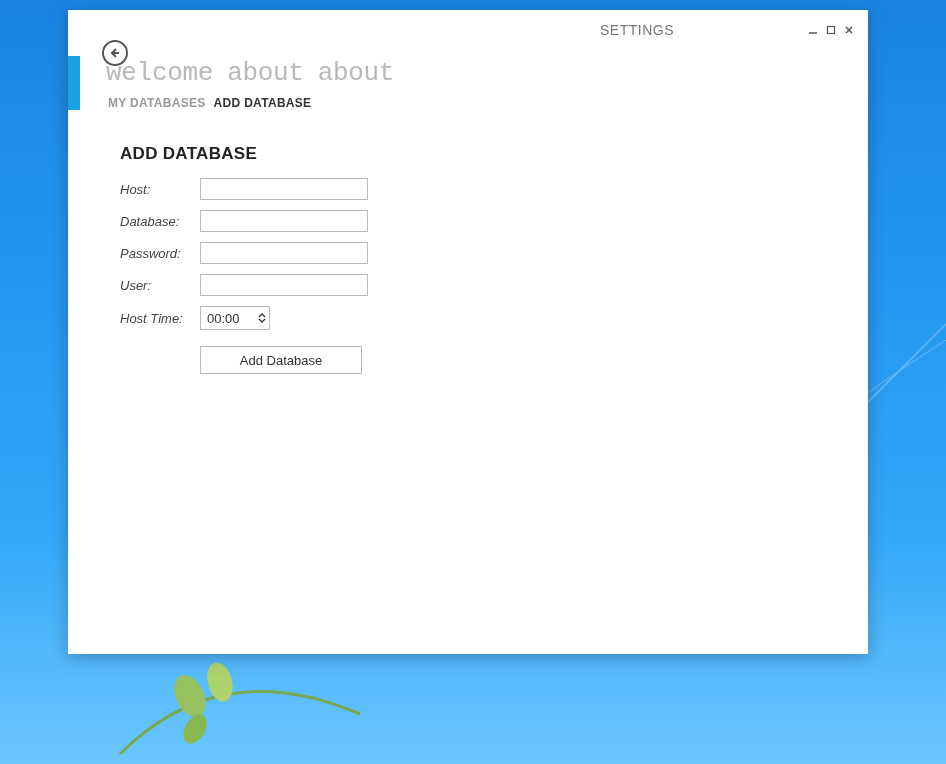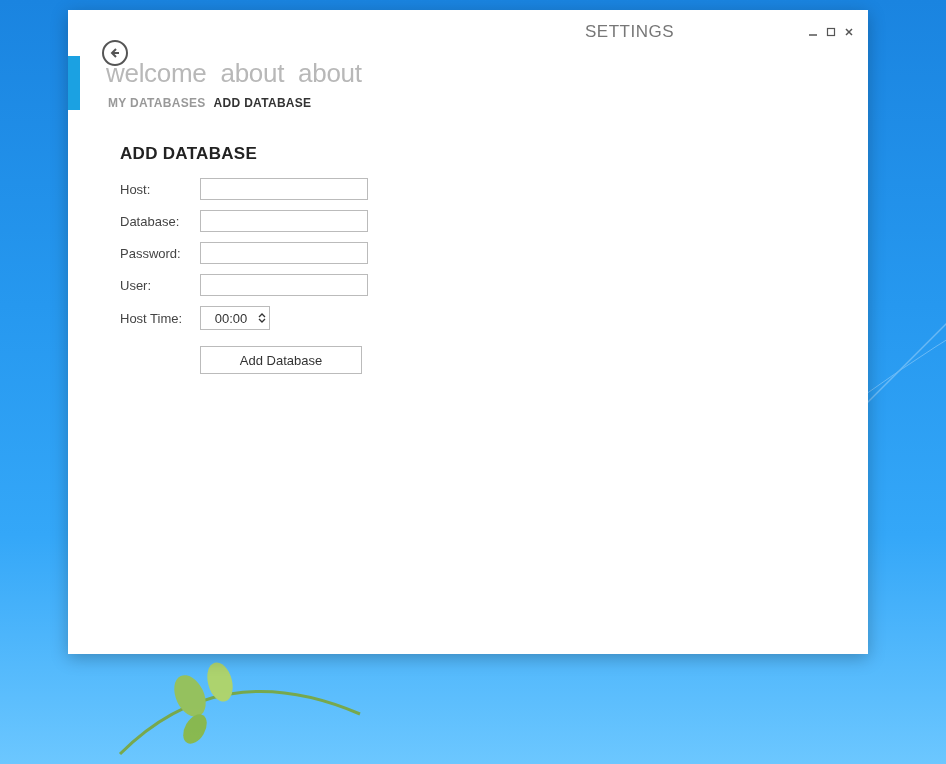--- a/index.html
+++ b/index.html
@@ -55,21 +55,21 @@
 
   .titlebar {
     position: absolute;
     top: 12px;
     right: 10px;
     display: flex;
     align-items: center;
     gap: 0;
   }
   .settings-link {
-    font-size: 17px;
+    font-size: 14px;
     letter-spacing: 0.5px;
     color: #777;
     margin-right: 130px;
     cursor: pointer;
   }
   .win-btn {
     width: 18px;
     height: 14px;
     display: flex;
     align-items: center;
@@ -93,20 +93,21 @@
     color: #555;
   }
 
   .top-tabs {
     position: absolute;
     left: 38px;
     top: 48px;
     display: flex;
     gap: 14px;
     align-items: flex-end;
+    font-family: Liberation Mono, monospace;
   }
   .top-tab {
     font-size: 26px;
     font-weight: 300;
     color: #b8b8b8;
     cursor: pointer;
     letter-spacing: -0.3px;
   }
   .top-tab.active {
     color: #333;
@@ -145,41 +146,41 @@
   }
   .form-row {
     display: flex;
     align-items: center;
     margin-bottom: 10px;
   }
   .form-label {
     width: 80px;
     font-size: 13px;
     color: #444;
+    font-style: italic;
   }
   .text-input {
     width: 158px;
     height: 20px;
     border: 1px solid #bbb;
     padding: 0 4px;
     font-size: 13px;
     background: #fff;
   }
   .time-wrap {
     position: relative;
     width: 68px;
     height: 22px;
     border: 1px solid #bbb;
     background: #fff;
     display: flex;
     align-items: center;
   }
   .time-val {
     flex: 1;
-    text-align: center;
     font-size: 13px;
     color: #333;
     padding-left: 6px;
   }
   .spinner {
     width: 14px;
     height: 100%;
     display: flex;
     flex-direction: column;
     justify-content: center;

